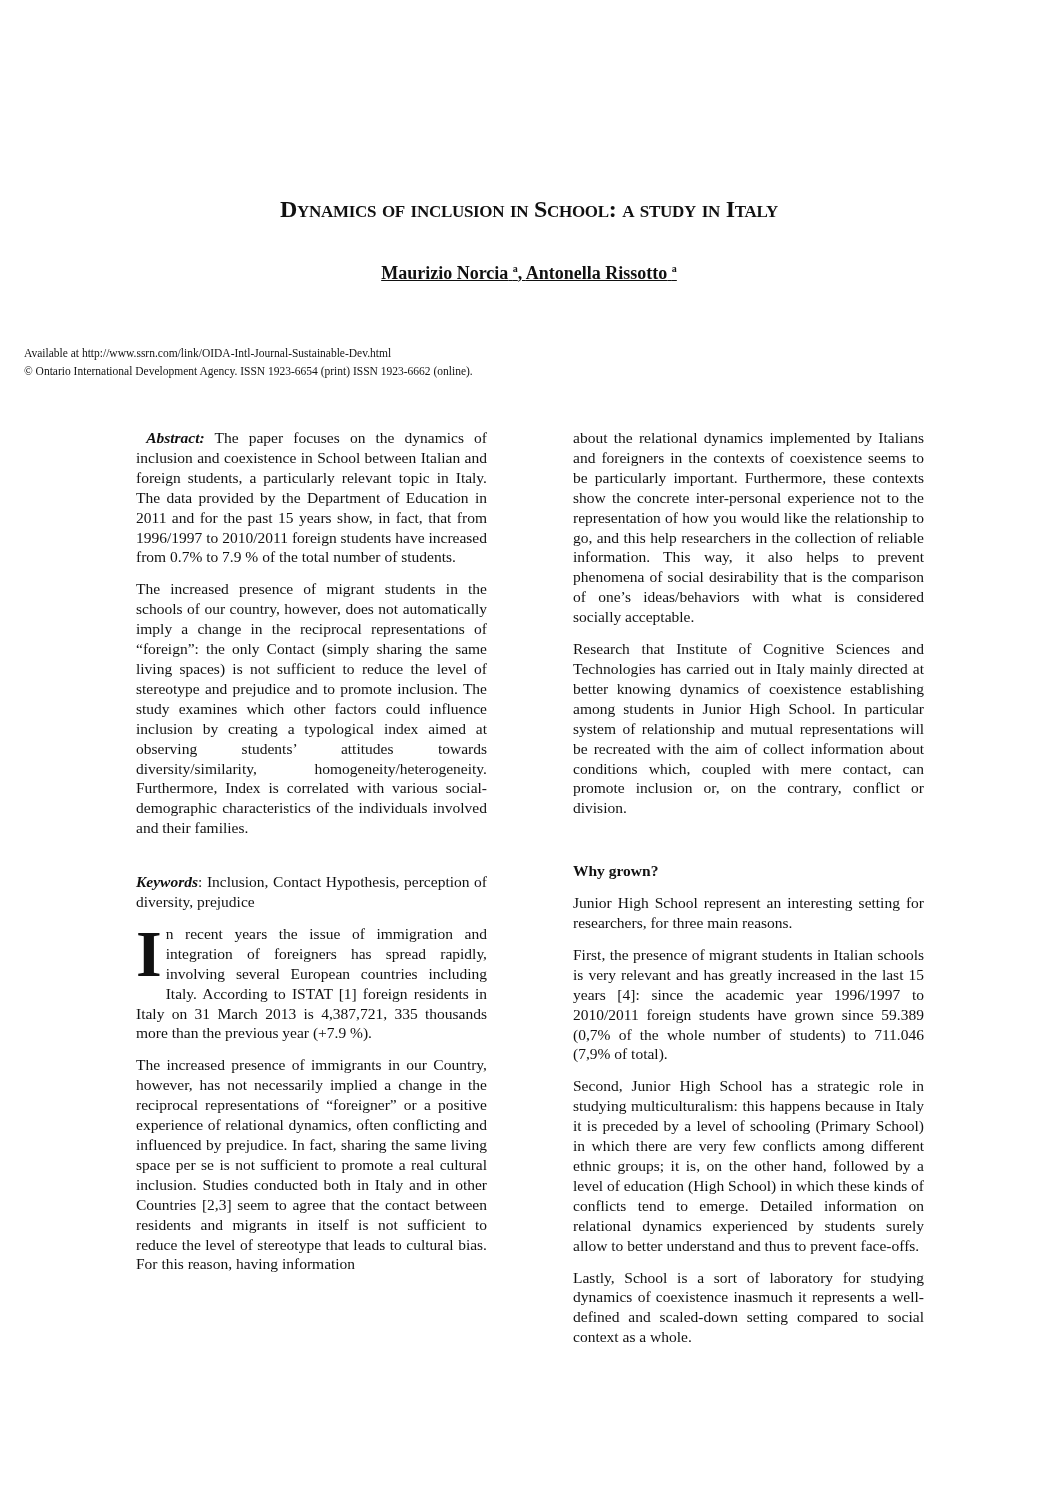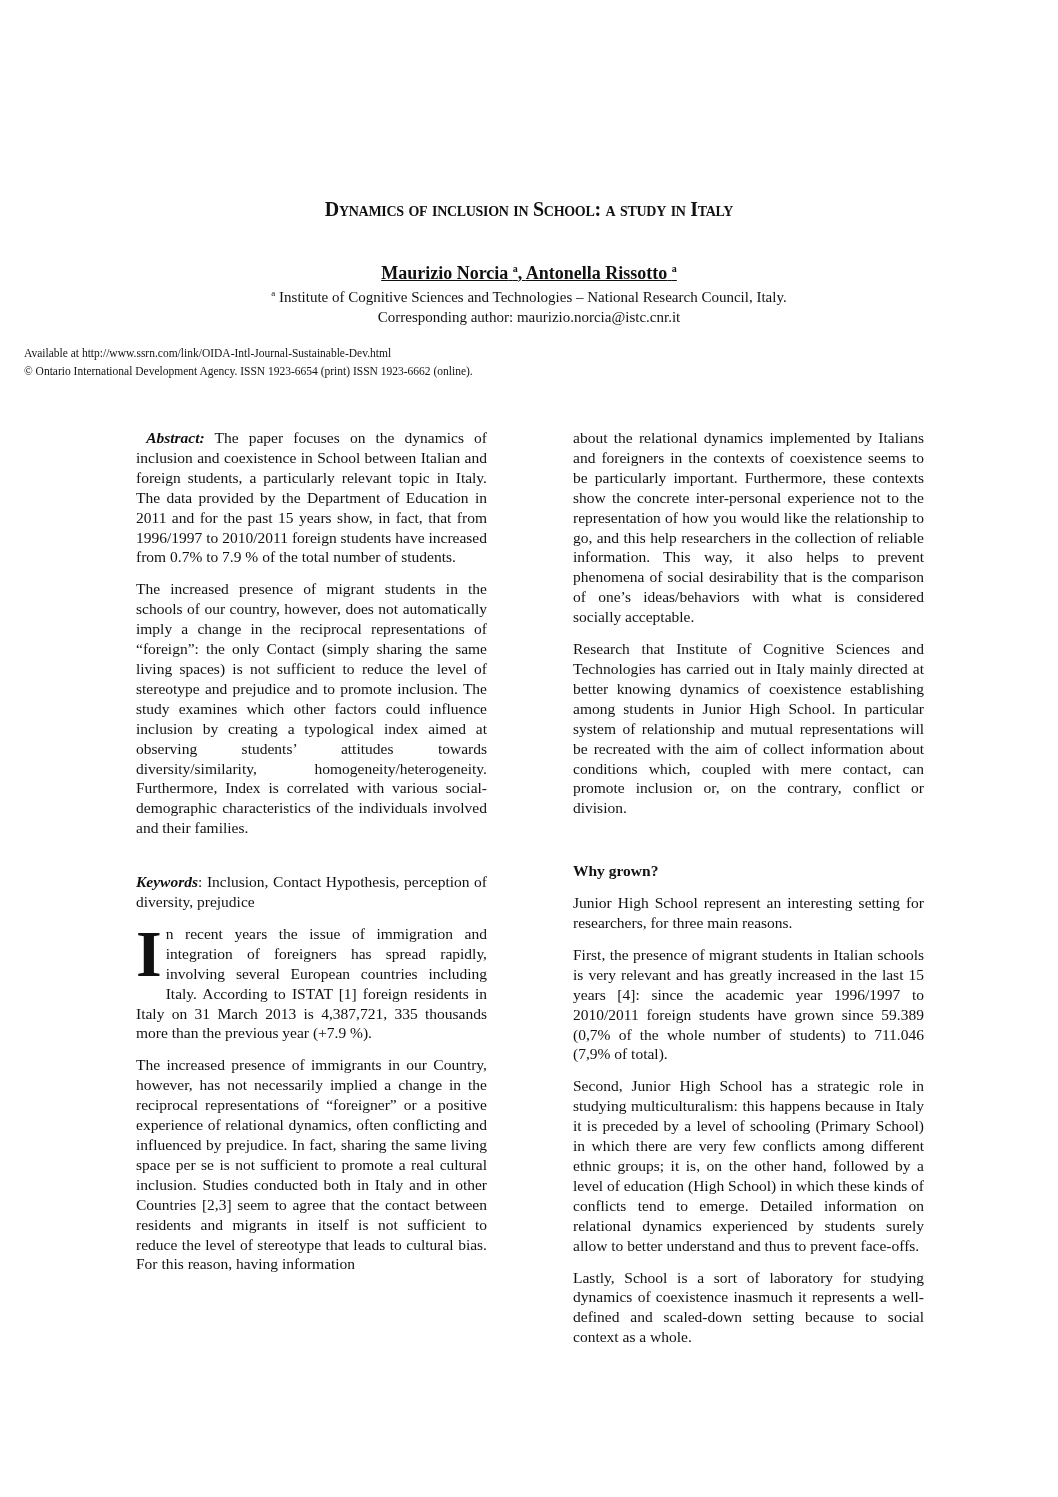--- a/index.html
+++ b/index.html
@@ -2,21 +2,21 @@
 <html><head>
 <meta charset="utf-8">
 <style>
   html, body { margin: 0; padding: 0; background: #ffffff; }
   body {
     width: 1058px; height: 1497px; position: relative; overflow: hidden;
     font-family: "Liberation Serif", "DejaVu Serif", serif; color: #111;
   }
   .title {
     position: absolute; left: 0; top: 193px; width: 1058px; text-align: center;
-    font-weight: bold; font-size: 20px; font-variant: small-caps; letter-spacing: -0.3px;
+    font-weight: bold; font-size: 24px; font-variant: small-caps; letter-spacing: -0.3px;
     line-height: 32px;
   }
   .authors {
     position: absolute; left: 0; top: 258px; width: 1058px; text-align: center;
     font-weight: bold; font-size: 18px; line-height: 22px; text-decoration: underline;
   }
   .authors sup { font-size: 10px; vertical-align: 7px; }
   .affil {
     position: absolute; left: 0; top: 283px; width: 1058px; text-align: center;
     font-size: 15px; line-height: 20px;
@@ -50,22 +50,20 @@
 
 <div class="title">Dynamics of inclusion in School: a study in Italy</div>
 
 <div class="authors">
   <span>Maurizio Norcia</span>
   <sup>a</sup><span>, </span><span>Antonella Rissotto</span>
   <sup>a</sup>
 </div>
 
 <div class="affil">
-  <div><sup>a</sup> <span>Institute of Cognitive Sciences and Technologies – National Research Council, Italy.</span></div>
-  <div>Corresponding author: maurizio.norcia@istc.cnr.it</div>
 </div>
 
 <div class="pubinfo">
   <div>Available at http://www.ssrn.com/link/OIDA-Intl-Journal-Sustainable-Dev.html</div>
   <div>© Ontario International Development Agency. ISSN 1923-6654 (print) ISSN 1923-6662 (online).</div>
 </div>
 
 <div class="col left">
   <p>&nbsp;<span class="label-bi">Abstract:</span><span> The paper focuses on the dynamics of inclusion and coexistence in School between Italian and foreign students, a particularly relevant topic in Italy. The data provided by the Department of Education in 2011 and for the past 15 years show, in fact, that from 1996/1997 to 2010/2011 foreign students have increased from 0.7% to 7.9 % of the total number of students.</span></p>
   <p>The increased presence of migrant students in the schools of our country, however, does not automatically imply a change in the reciprocal representations of “foreign”: the only Contact (simply sharing the same living spaces) is not sufficient to reduce the level of stereotype and prejudice and to promote inclusion. The study examines which other factors could influence inclusion by creating a typological index aimed at observing students’ attitudes towards diversity/similarity, homogeneity/heterogeneity. Furthermore, Index is correlated with various social-demographic characteristics of the individuals involved and their families.</p>
@@ -76,14 +74,14 @@
 </div>
 
 <div class="col right">
   <p>about the relational dynamics implemented by Italians and foreigners in the contexts of coexistence seems to be particularly important. Furthermore, these contexts show the concrete inter-personal experience not to the representation of how you would like the relationship to go, and this help researchers in the collection of reliable information. This way, it also helps to prevent phenomena of social desirability that is  the comparison of one’s ideas/behaviors with what is considered socially acceptable.</p>
   <p>Research that Institute of Cognitive Sciences and Technologies has carried out in Italy mainly directed at better knowing dynamics of coexistence establishing among students in Junior High School. In particular system of relationship and mutual representations will be recreated with the aim of collect information about conditions which, coupled with mere contact, can promote inclusion or, on the contrary, conflict or division.</p>
   <div class="gap" style="height:19px"></div>
   <p class="subhead">Why grown?</p>
   <p>Junior High School represent an interesting setting for researchers, for three main reasons.</p>
   <p>First, the presence of migrant students in Italian schools is very relevant and  has greatly increased in the last 15 years [4]: since the academic year 1996/1997 to 2010/2011 foreign students have grown since 59.389 (0,7% of the whole number of students) to 711.046 (7,9% of total).</p>
   <p>Second, Junior High School has a strategic role in studying multiculturalism: this happens because in Italy it is preceded by a level of schooling (Primary School) in which there are very few conflicts among different ethnic groups; it is, on the other hand, followed by a level of education (High School) in which these kinds of conflicts tend to emerge. Detailed information on relational dynamics experienced by students surely allow to better understand and thus to prevent face-offs.</p>
-  <p>Lastly, School is a sort of laboratory for studying dynamics of coexistence inasmuch it represents a well-defined and scaled-down setting because to social context as a whole.</p>
+  <p>Lastly, School is a sort of laboratory for studying dynamics of coexistence inasmuch it represents a well-defined and scaled-down setting compared to social context as a whole.</p>
 </div>
 
 </body></html>

